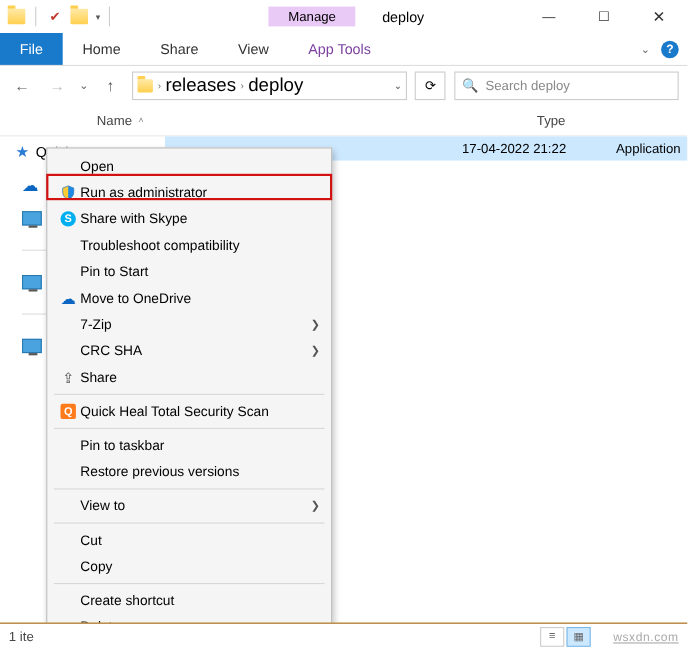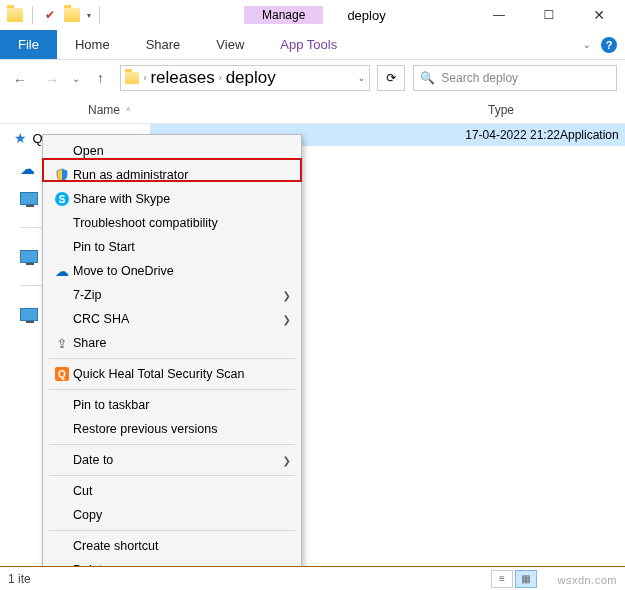--- a/index.html
+++ b/index.html
@@ -53,21 +53,21 @@
   .body-area { position:relative; height:440px; display:flex;}
   .sidebar { width:150px; padding:6px 0 0 14px;}
   .quick-access { display:flex; align-items:center; gap:6px; font-size:13px;}
   .star-icon { color:#2b7cd3; font-size:14px;}
   .sidebar-icons { margin-top:14px; display:flex; flex-direction:column; gap:14px; padding-left:6px;}
   .cloud-blue { color:#0a66c2; font-size:15px;}
   .monitor { width:18px; height:13px; background:#4aa3df; border:1px solid #2a7ab0; position:relative;}
   .monitor::after{content:"";position:absolute;bottom:-3px;left:5px;width:8px;height:2px;background:#555;}
   .sb-sep { height:1px; background:#ddd; margin:8px 0; width:22px;}
 
-  .file-list { flex:1;text-align:right; }
+  .file-list { flex:1; }
   .file-row { height:22px; display:flex; align-items:center; background:#cce8ff; padding-left:12px;}
   .file-row .fname-col { width:258px;}
   .file-row .fdate-col { width:140px;}
 
   
   .ctx-menu { position:absolute; left:42px; top:134px; width:260px; background:#f5f5f5; border:1px solid #bcbcbc; box-shadow:2px 3px 6px rgba(0,0,0,0.25); padding:4px 2px;}
   .ctx-item { height:24px; display:flex; align-items:center; padding:0 8px 0 6px; position:relative;}
   .ctx-item.bold .ctx-label { font-weight:400;}
   .ctx-icon-slot { width:22px; display:flex; align-items:center; justify-content:center; font-size:13px;}
   .ctx-label { flex:1; font-size:12.5px; color:#000;}
@@ -77,21 +77,21 @@
 
   .shield-icon { position:relative; width:14px; height:14px;}
   .shield-icon svg { width:14px; height:14px;}
   .skype-icon { width:14px; height:14px; border-radius:50%; background:#00aff0; color:#fff; display:flex;align-items:center;justify-content:center; font-size:10px; font-weight:bold;}
   .od-icon { color:#0a66c2; font-size:14px;}
   .share-icon { color:#555; font-size:13px;}
   .qh-icon { width:14px; height:14px; background:#ff7a1a; color:#fff; display:flex;align-items:center;justify-content:center; font-size:10px; font-weight:bold; border-radius:2px;}
 
   
   .status-bar { position:absolute; bottom:0; left:0; right:0; height:24px; border-top:1px solid #a16207; display:flex; align-items:center; padding:0 8px; font-size:12px; color:#444; background:#fff;}
-  .watermark { position:absolute; bottom:4px; right:8px; font-size:11px; color:#aaa; letter-spacing:0.5px;}
+  .watermark { position:absolute; bottom:4px; right:8px; font-size:11px; color:#aaa; letter-spacing:0.5px;text-decoration:underline;}
   .view-toggles { margin-left:auto; display:flex; gap:2px; margin-right:80px;}
   .vt { width:22px; height:18px; border:1px solid #ccc; display:flex; align-items:center; justify-content:center; font-size:10px; color:#666;}
   .vt.active { background:#cce8ff; border-color:#7ab8e8;}
 </style>
 </head>
 <body>
 
 <div class="titlebar">
   <div class="qat">
     <div class="qat-btn">
@@ -245,21 +245,21 @@
     <div class="ctx-icon-slot"></div>
     <span class="ctx-label">Pin to taskbar</span>
   </div>
   <div class="ctx-item">
     <div class="ctx-icon-slot"></div>
     <span class="ctx-label">Restore previous versions</span>
   </div>
   <div class="ctx-sep"></div>
   <div class="ctx-item">
     <div class="ctx-icon-slot"></div>
-    <span class="ctx-label">Date to</span>
+    <span class="ctx-label">View to</span>
     <span class="ctx-sub">❯</span>
   </div>
   <div class="ctx-sep"></div>
   <div class="ctx-item">
     <div class="ctx-icon-slot"></div>
     <span class="ctx-label">Cut</span>
   </div>
   <div class="ctx-item">
     <div class="ctx-icon-slot"></div>
     <span class="ctx-label">Copy</span>

